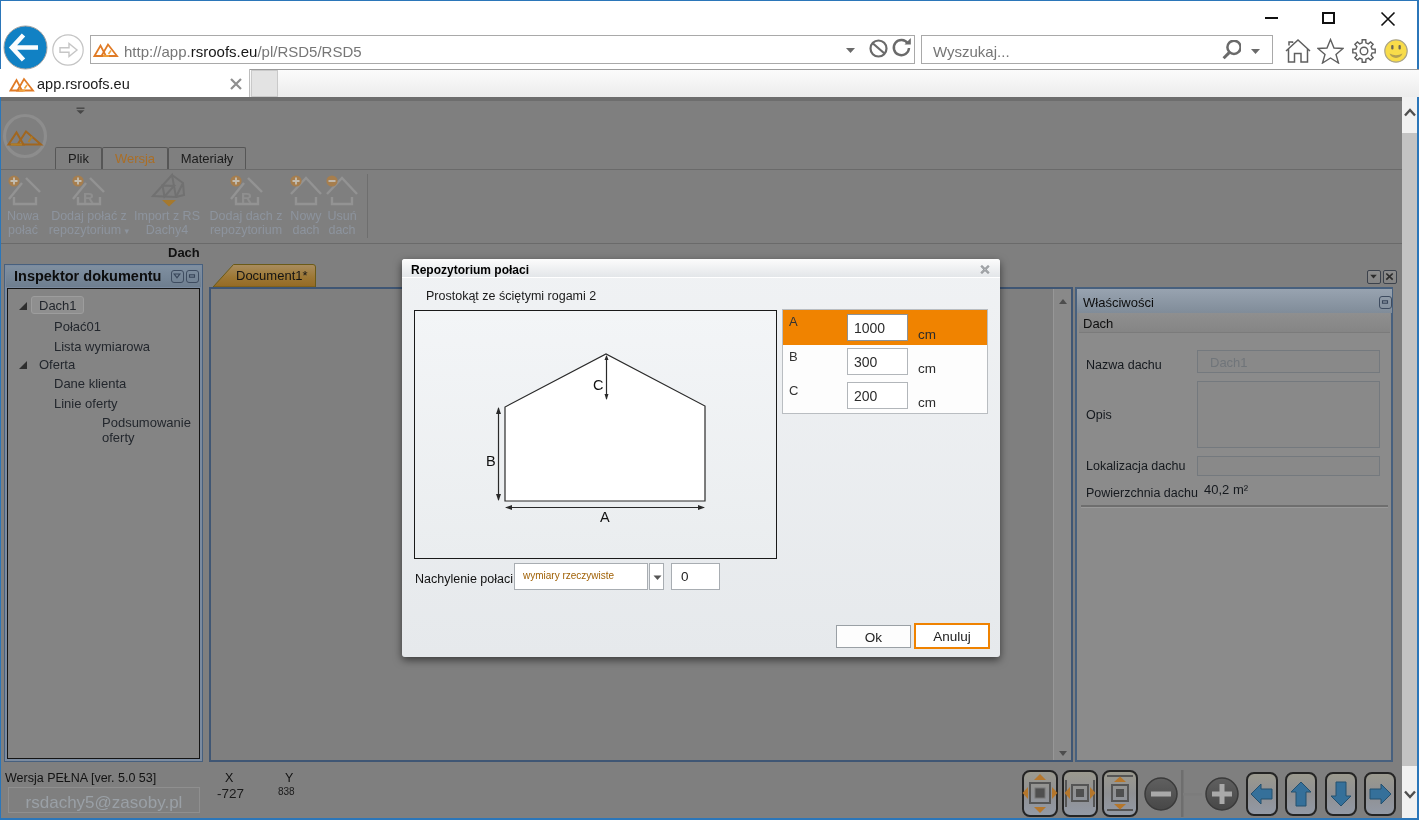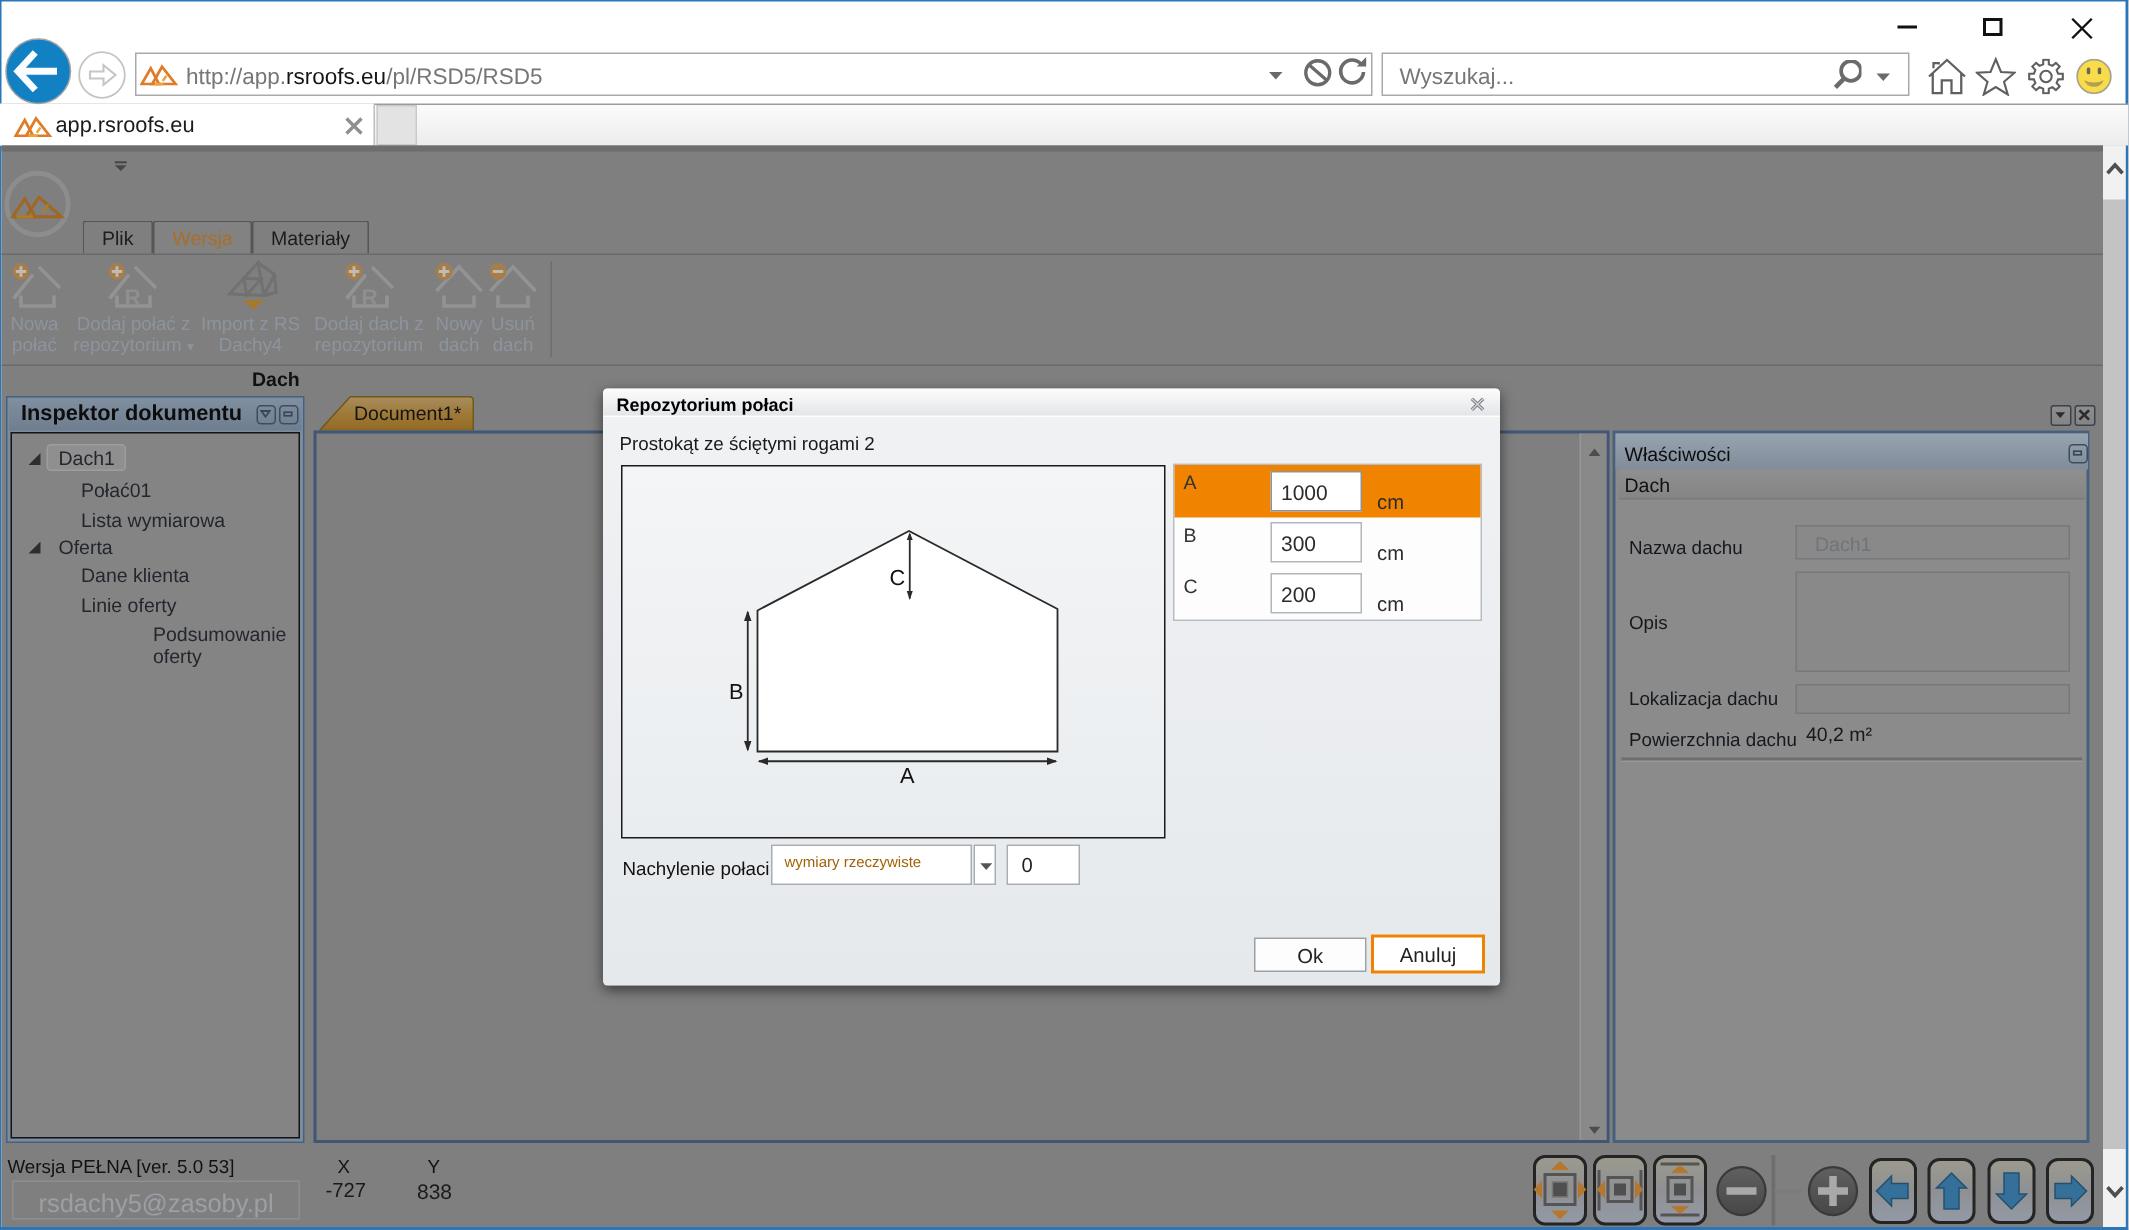--- a/index.html
+++ b/index.html
@@ -256,21 +256,21 @@
     <div class="abs" style="left:4px;top:216px;width:307px;height:2px;background:#6e6e6e;border-bottom:1px solid #9a9a9a;"></div>
   </div>
 
   <div class="abs" style="left:5px;top:771px;font-size:12.5px;color:#121212;">Wersja PEŁNA [ver. 5.0 53]</div>
   <div class="bx" style="left:8px;top:787px;width:192px;height:26px;border:1px solid #8f8f8f;">
     <div class="abs" style="left:0;top:5px;width:190px;text-align:center;font-size:17px;color:#9aa0a6;">rsdachy5@zasoby.pl</div>
   </div>
   <div class="abs" style="left:225px;top:771px;font-size:12.5px;color:#121212;">X</div>
   <div class="abs" style="left:217px;top:786px;font-size:13.5px;color:#1a1a1a;">-727</div>
   <div class="abs" style="left:285px;top:771px;font-size:12.5px;color:#121212;">Y</div>
-  <div class="abs" style="left:278px;top:786px;font-size:14px;color:#1a1a1a;">838</div>
+  <div class="abs" style="left:278px;top:786px;font-size:10px;color:#1a1a1a;">838</div>
 
   <svg class="abs" style="left:1022px;top:770px;" width="375px" height="48" viewBox="0 0 375 48">
     <defs>
       <linearGradient id="bfit" x1="0" y1="0" x2="0" y2="1">
         <stop offset="0" stop-color="#9c9a8e"></stop>
           <stop offset="0.5" stop-color="#8f9093"></stop>
           <stop offset="1" stop-color="#939aa6"></stop>
       </linearGradient>
       <linearGradient id="bcirc" x1="0" y1="0" x2="0" y2="1">
         <stop offset="0" stop-color="#606060"></stop>
@@ -344,21 +344,21 @@
       <path d="M1 1.5 L6 7 L11 1.5" fill="none" stroke="#4f4f4f" stroke-width="2.4"></path>
     </svg>
 
   <div class="bx" style="left:402px;top:259px;width:598px;height:398px;background:linear-gradient(#f0f2f4,#e6e9ec);border-radius:3px;box-shadow:0 3px 9px rgba(0,0,0,0.55);">
     <div class="abs" style="left:0;top:0;width:598px;height:18px;background:linear-gradient(#fcfcfc,#e3e6e9);border-bottom:1px solid #fff;border-radius:3px 3px 0 0;"></div>
     <div class="abs" style="left:9px;top:4px;font-size:12px;font-weight:bold;color:#000;">Repozytorium połaci</div>
     <svg class="abs" style="left:578px;top:6px;" width="10" height="9" viewBox="0 0 10 9">
       <path d="M1.2 0.8 L8.8 8.2 M8.8 0.8 L1.2 8.2" stroke="#7e8286" stroke-width="2.2"></path>
       <path d="M1.2 0.8 L8.8 8.2 M8.8 0.8 L1.2 8.2" stroke="#d5d7d9" stroke-width="0.8"></path>
     </svg>
-    <div class="abs" style="left:11px;top:30px;font-size:12.5px;color:#1a1a1a;">Prostokąt ze ściętymi rogami 2</div>
+    <div class="abs" style="left:24px;top:30px;font-size:12.5px;color:#1a1a1a;">Prostokąt ze ściętymi rogami 2</div>
 
     <div class="bx" style="left:12px;top:51px;width:363px;height:249px;border:1px solid #1a1a1a;background:linear-gradient(#f3f5f7,#eaedef);">
       <svg width="361" height="247" viewBox="0 0 361 247">
         <polygon points="90,190 90,96 191,43 290,95 290,190" fill="#fff" stroke="#2a2a2a" stroke-width="1.2"></polygon>
         <line x1="83.5" y1="97" x2="83.5" y2="189" stroke="#2a2a2a" stroke-width="1.2"></line>
         <path d="M83.5 96 L81 103 L86 103 Z M83.5 190 L81 183 L86 183 Z" fill="#2a2a2a"></path>
         <line x1="91" y1="196.5" x2="289" y2="196.5" stroke="#2a2a2a" stroke-width="1.2"></line>
         <path d="M90 196.5 L97 194 L97 199 Z M290 196.5 L283 194 L283 199 Z" fill="#2a2a2a"></path>
         <line x1="191.5" y1="45" x2="191.5" y2="88" stroke="#2a2a2a" stroke-width="1.2"></line>
         <path d="M191.5 44 L189.5 49 L193.5 49 Z M191.5 89 L189.5 83 L193.5 83 Z" fill="#2a2a2a"></path>

